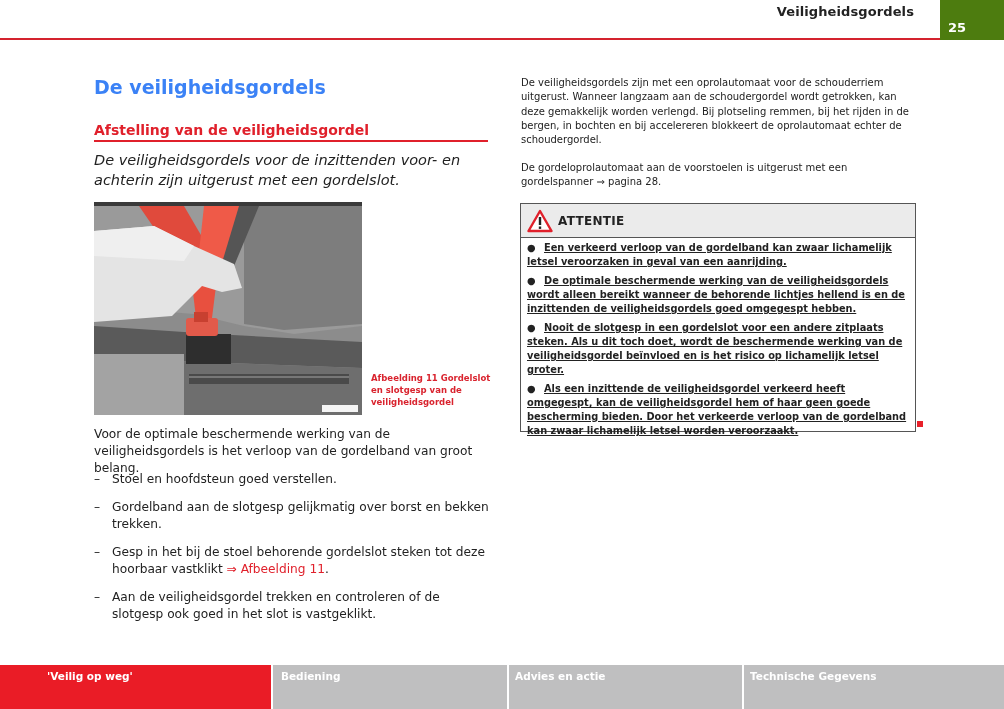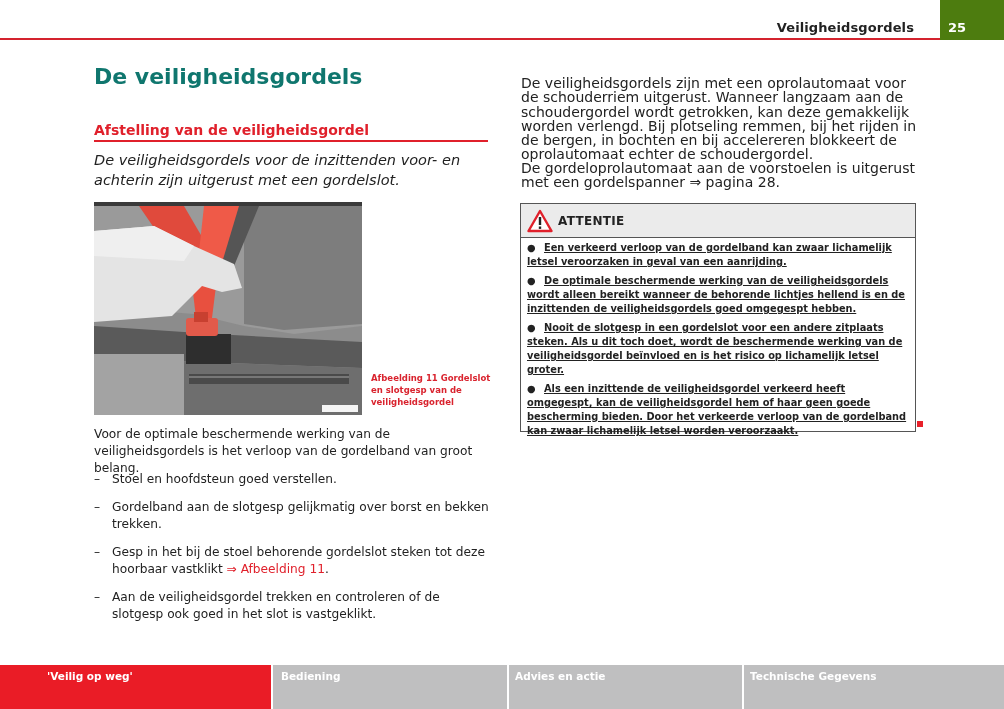--- a/index.html
+++ b/index.html
@@ -1,40 +1,40 @@
 <!DOCTYPE html>
 <html><head>
 <meta charset="utf-8">
 <style>
   * { box-sizing: border-box; margin: 0; padding: 0; }
   html, body { width: 1004px; height: 709px; background: #ffffff; overflow: hidden; }
   body { position: relative; font-family: "DejaVu Sans", sans-serif; color: #222; }
 
   
   .hdr-line { position: absolute; left: 0; top: 38px; width: 940px; height: 2px; background: #d4232e; }
-  .hdr-title { position: absolute; right: 90px; top: 20px; font-size: 13px; font-weight: bold; color: #222; letter-spacing: 0.1px; }
+  .hdr-title { position: absolute; right: 90px; top: 4px; font-size: 13px; font-weight: bold; color: #222; letter-spacing: 0.1px; }
   .hdr-page { position: absolute; left: 940px; top: 0; width: 64px; height: 40px; background: #4d7c0f; }
   .hdr-page span { position: absolute; left: 8px; top: 20px; color: #fff; font-size: 13px; font-weight: bold; }
 
   
-  .h1 { position: absolute; left: 94px; top: 64px; font-size: 22px; font-weight: bold; color: #0f766e; }
+  .h1 { position: absolute; left: 94px; top: 76px; font-size: 19px; font-weight: bold; color: #3b82f6; }
   .h2 { position: absolute; left: 94px; top: 122px; width: 394px; font-size: 14px; font-weight: bold; color: #e0202b; padding-bottom: 2px; border-bottom: 2px solid #e0202b; }
   .intro { position: absolute; left: 94px; top: 150px; width: 400px; font-size: 14.5px; font-style: italic; line-height: 20px; color: #222; }
 
   .figure { position: absolute; left: 94px; top: 202px; width: 268px; height: 213px; overflow: hidden; background: #7a7a7a; border-top: 4px solid #3a3a3a; }
   .caption { position: absolute; left: 371px; top: 372px; width: 120px; font-size: 8.5px; font-weight: bold; color: #d9232e; line-height: 12px; }
 
   .body-p { position: absolute; left: 94px; top: 426px; width: 400px; font-size: 12.2px; line-height: 17px; color: #222; }
   .steps { position: absolute; left: 94px; top: 471px; width: 400px; list-style: none; }
   .steps li { position: relative; padding-left: 18px; font-size: 12.2px; line-height: 17px; margin-bottom: 11px; color: #222; }
   .steps li .dash { position: absolute; left: 0; top: 0; }
   .xref { color: #e0202b; }
 
   
-  .rp { position: absolute; left: 521px; width: 400px; font-size: 14px; line-height: 14.3px; color: #222; }
+  .rp { position: absolute; left: 521px; width: 400px; font-size: 10px; line-height: 14.3px; color: #222; }
   .warn { position: absolute; left: 520px; top: 203px; width: 396px; height: 229px; border: 1px solid #555; }
   .warn-head { height: 34px; background: #ebebeb; border-bottom: 1px solid #555; position: relative; }
   .warn-head svg { position: absolute; left: 6px; top: 5px; }
   .warn-head .wt { position: absolute; left: 37px; top: 10px; font-size: 12px; font-weight: bold; color: #222; letter-spacing: 0.3px; }
   .warn-body { padding: 3px 6px 0 6px; text-decoration: underline; }
   .warn-item { font-size: 9.8px; font-weight: bold; line-height: 14px; color: #222; margin-bottom: 5px; }
   .warn-item .bullet { display: inline-block; width: 17px; }
   .end-mark { position: absolute; left: 917px; top: 421px; width: 6px; height: 6px; background: #e8202a; }
 
   

